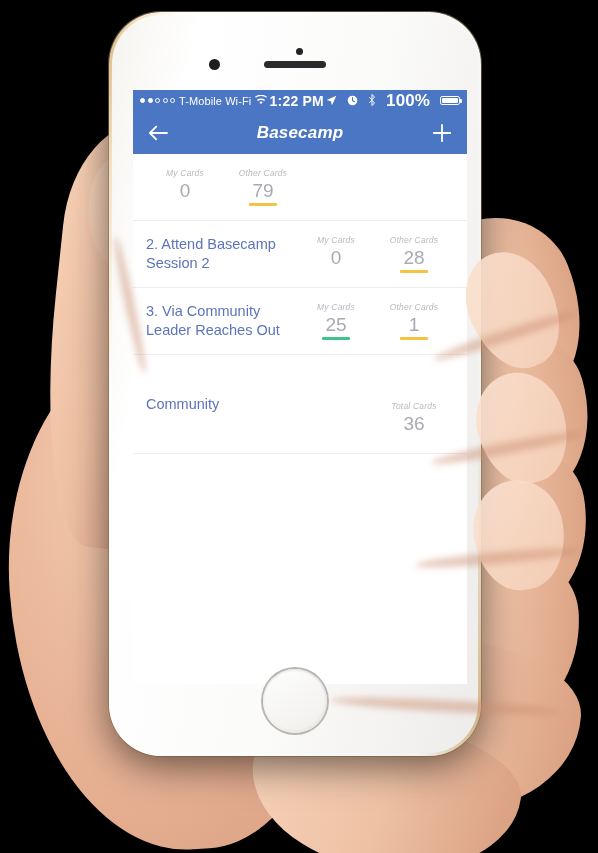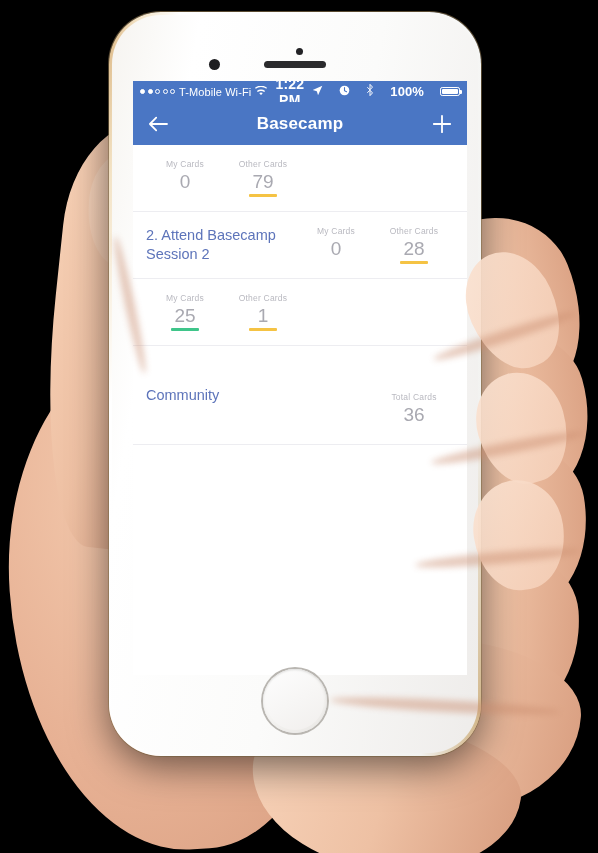--- a/index.html
+++ b/index.html
@@ -146,21 +146,21 @@
     position:absolute;
     inset:3px;
     border-radius:50%;
     background: linear-gradient(150deg,#fdfdfd 0%,#f1efed 100%);
   }
 
   
   #screen {
     position: absolute;
     left: 21px;
-    top: 66px;
+    top: 75px;
     width: 334px;
     height: 594px;
     background: #ffffff;
     overflow: hidden;
   }
 
   
   .statusbar {
     height: 21px;
     background: #4a76c4;
@@ -170,41 +170,42 @@
     font-size: 11.5px;
     padding: 0 7px;
     letter-spacing: .1px;
   }
   .sb-left { display:flex; align-items:center; gap:4px; }
   .dots { display:flex; gap:2.5px; align-items:center; }
   .dot { width:5px; height:5px; border-radius:50%; border:1px solid #ffffff; box-sizing:border-box; }
   .dot.on { background:#ffffff; }
   .carrier { font-size:11px; }
   .sb-center { flex:1; text-align:center; font-size:14px; font-weight:bold; letter-spacing:.2px; }
-  .sb-right { display:flex; align-items:center; gap:16px; font-size:13px; font-weight:bold; }
+  .sb-right { display:flex; align-items:center; gap:10px; font-size:17px; font-weight:bold; }
   .battery {
     width:20px; height:9.5px;
     border:1px solid #fff; border-radius:2.2px;
     position:relative; box-sizing:border-box; padding:1px;
   }
   .battery::after{
     content:""; position:absolute; right:-3px; top:2.5px;
     width:1.8px; height:3.5px; background:#fff; border-radius:0 1px 1px 0;
   }
   .battery i { display:block; height:100%; width:100%; background:#fff; border-radius:1px; }
 
   
   .navbar {
     height: 43px;
     background: #4a76c4;
     display: flex;
     align-items: center;
     color: #ffffff;
     padding: 0 12px;
     position: relative;
+    font-style: italic;
   }
   .nav-title {
     position:absolute; left:0; right:0; text-align:center;
     font-size:17px; font-weight:bold; letter-spacing:.2px;
     pointer-events:none;
   }
   .nav-btn { width:26px; height:26px; display:flex; align-items:center; justify-content:center; z-index:2; cursor:pointer; }
   .nav-spacer { flex:1; }
 
   
@@ -228,20 +229,21 @@
     width: 78px;
     text-align:center;
     display:flex; flex-direction:column; align-items:center;
   }
   .metric-label {
     color:#b9b9c0;
     font-size:8.5px;
     letter-spacing:.2px;
     margin-bottom:3px;
     white-space:nowrap;
+    font-style:italic;
   }
   .metric-value-wrap { display:inline-flex; flex-direction:column; align-items:center; }
   .metric-value {
     color:#a9a9b1;
     font-size:19px;
     line-height:20px;
     font-weight:300;
   }
   .metric-underline {
     height:3px;
@@ -376,20 +378,21 @@
                 <div class="metric-label">Other Cards</div>
                 <div class="metric-value-wrap">
                   <div class="metric-value">28</div>
                   <div class="metric-underline amber"></div>
                 </div>
               </div>
             </div>
           </div>
 
           <div class="row">
+            <div class="row-title">3. Via Community Leader Reaches Out</div>
             <div class="metrics">
               <div class="metric">
                 <div class="metric-label">My Cards</div>
                 <div class="metric-value-wrap">
                   <div class="metric-value">25</div>
                   <div class="metric-underline green"></div>
                 </div>
               </div>
               <div class="metric">
                 <div class="metric-label">Other Cards</div>

